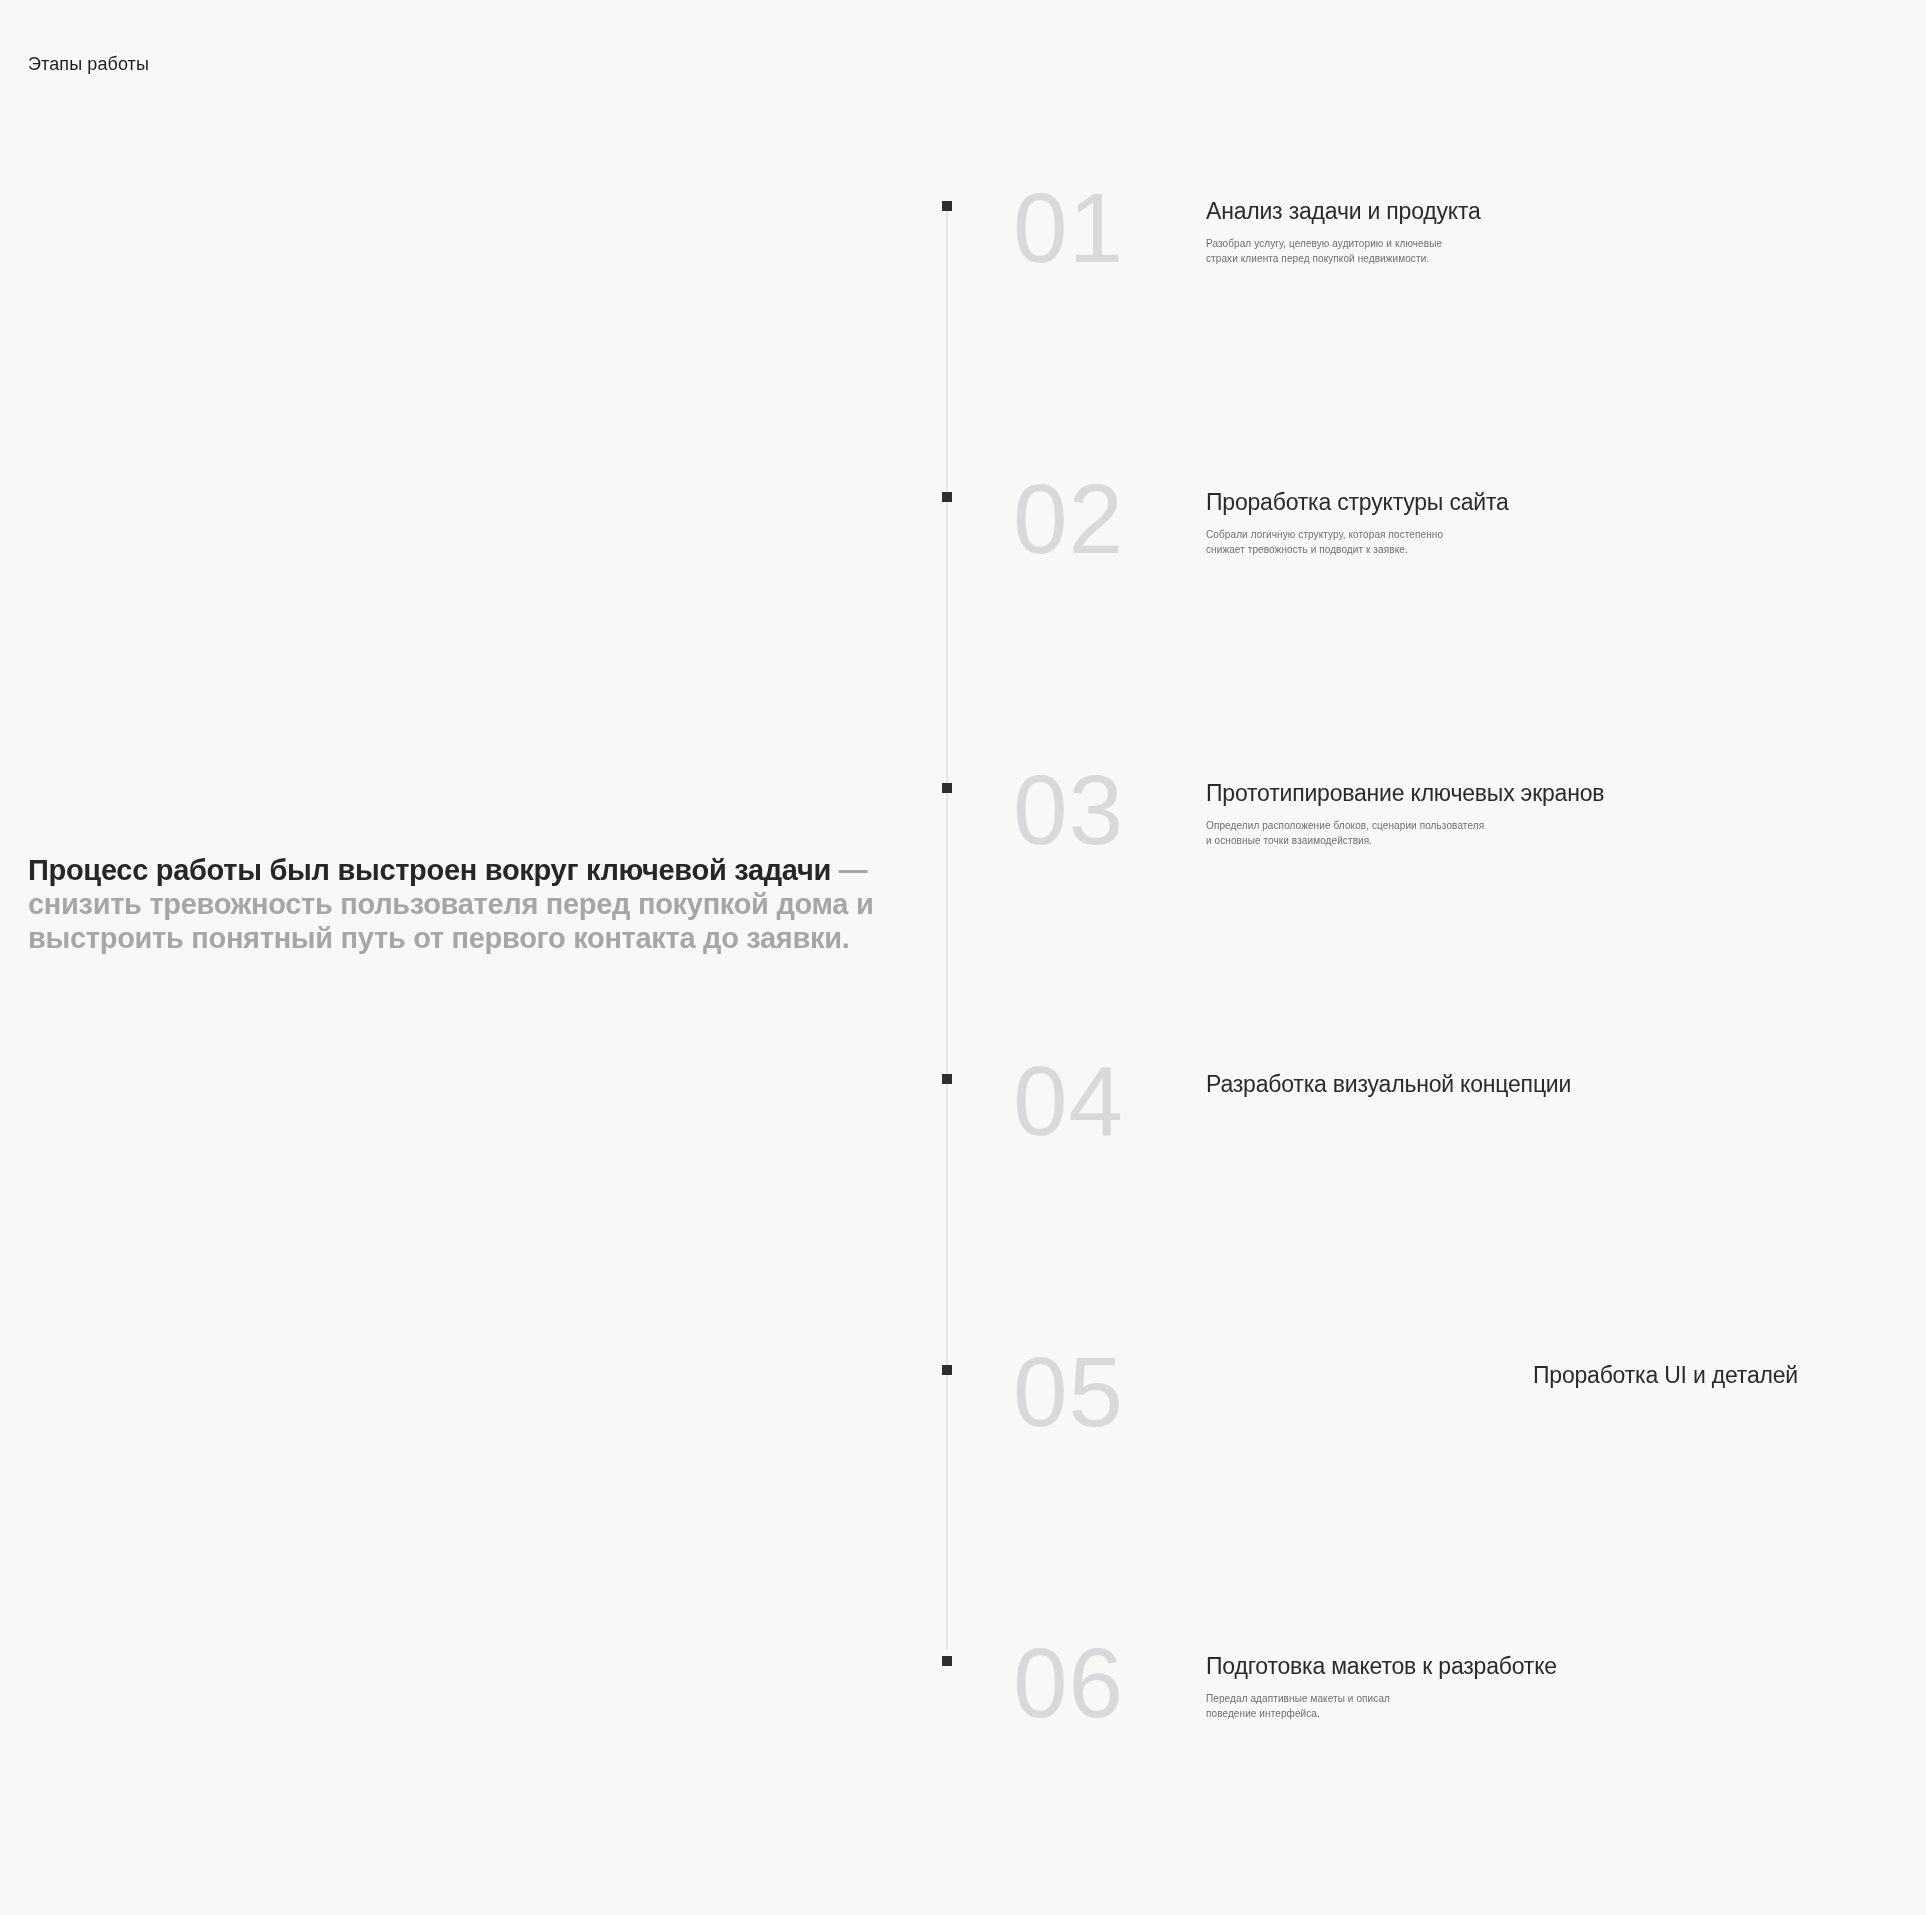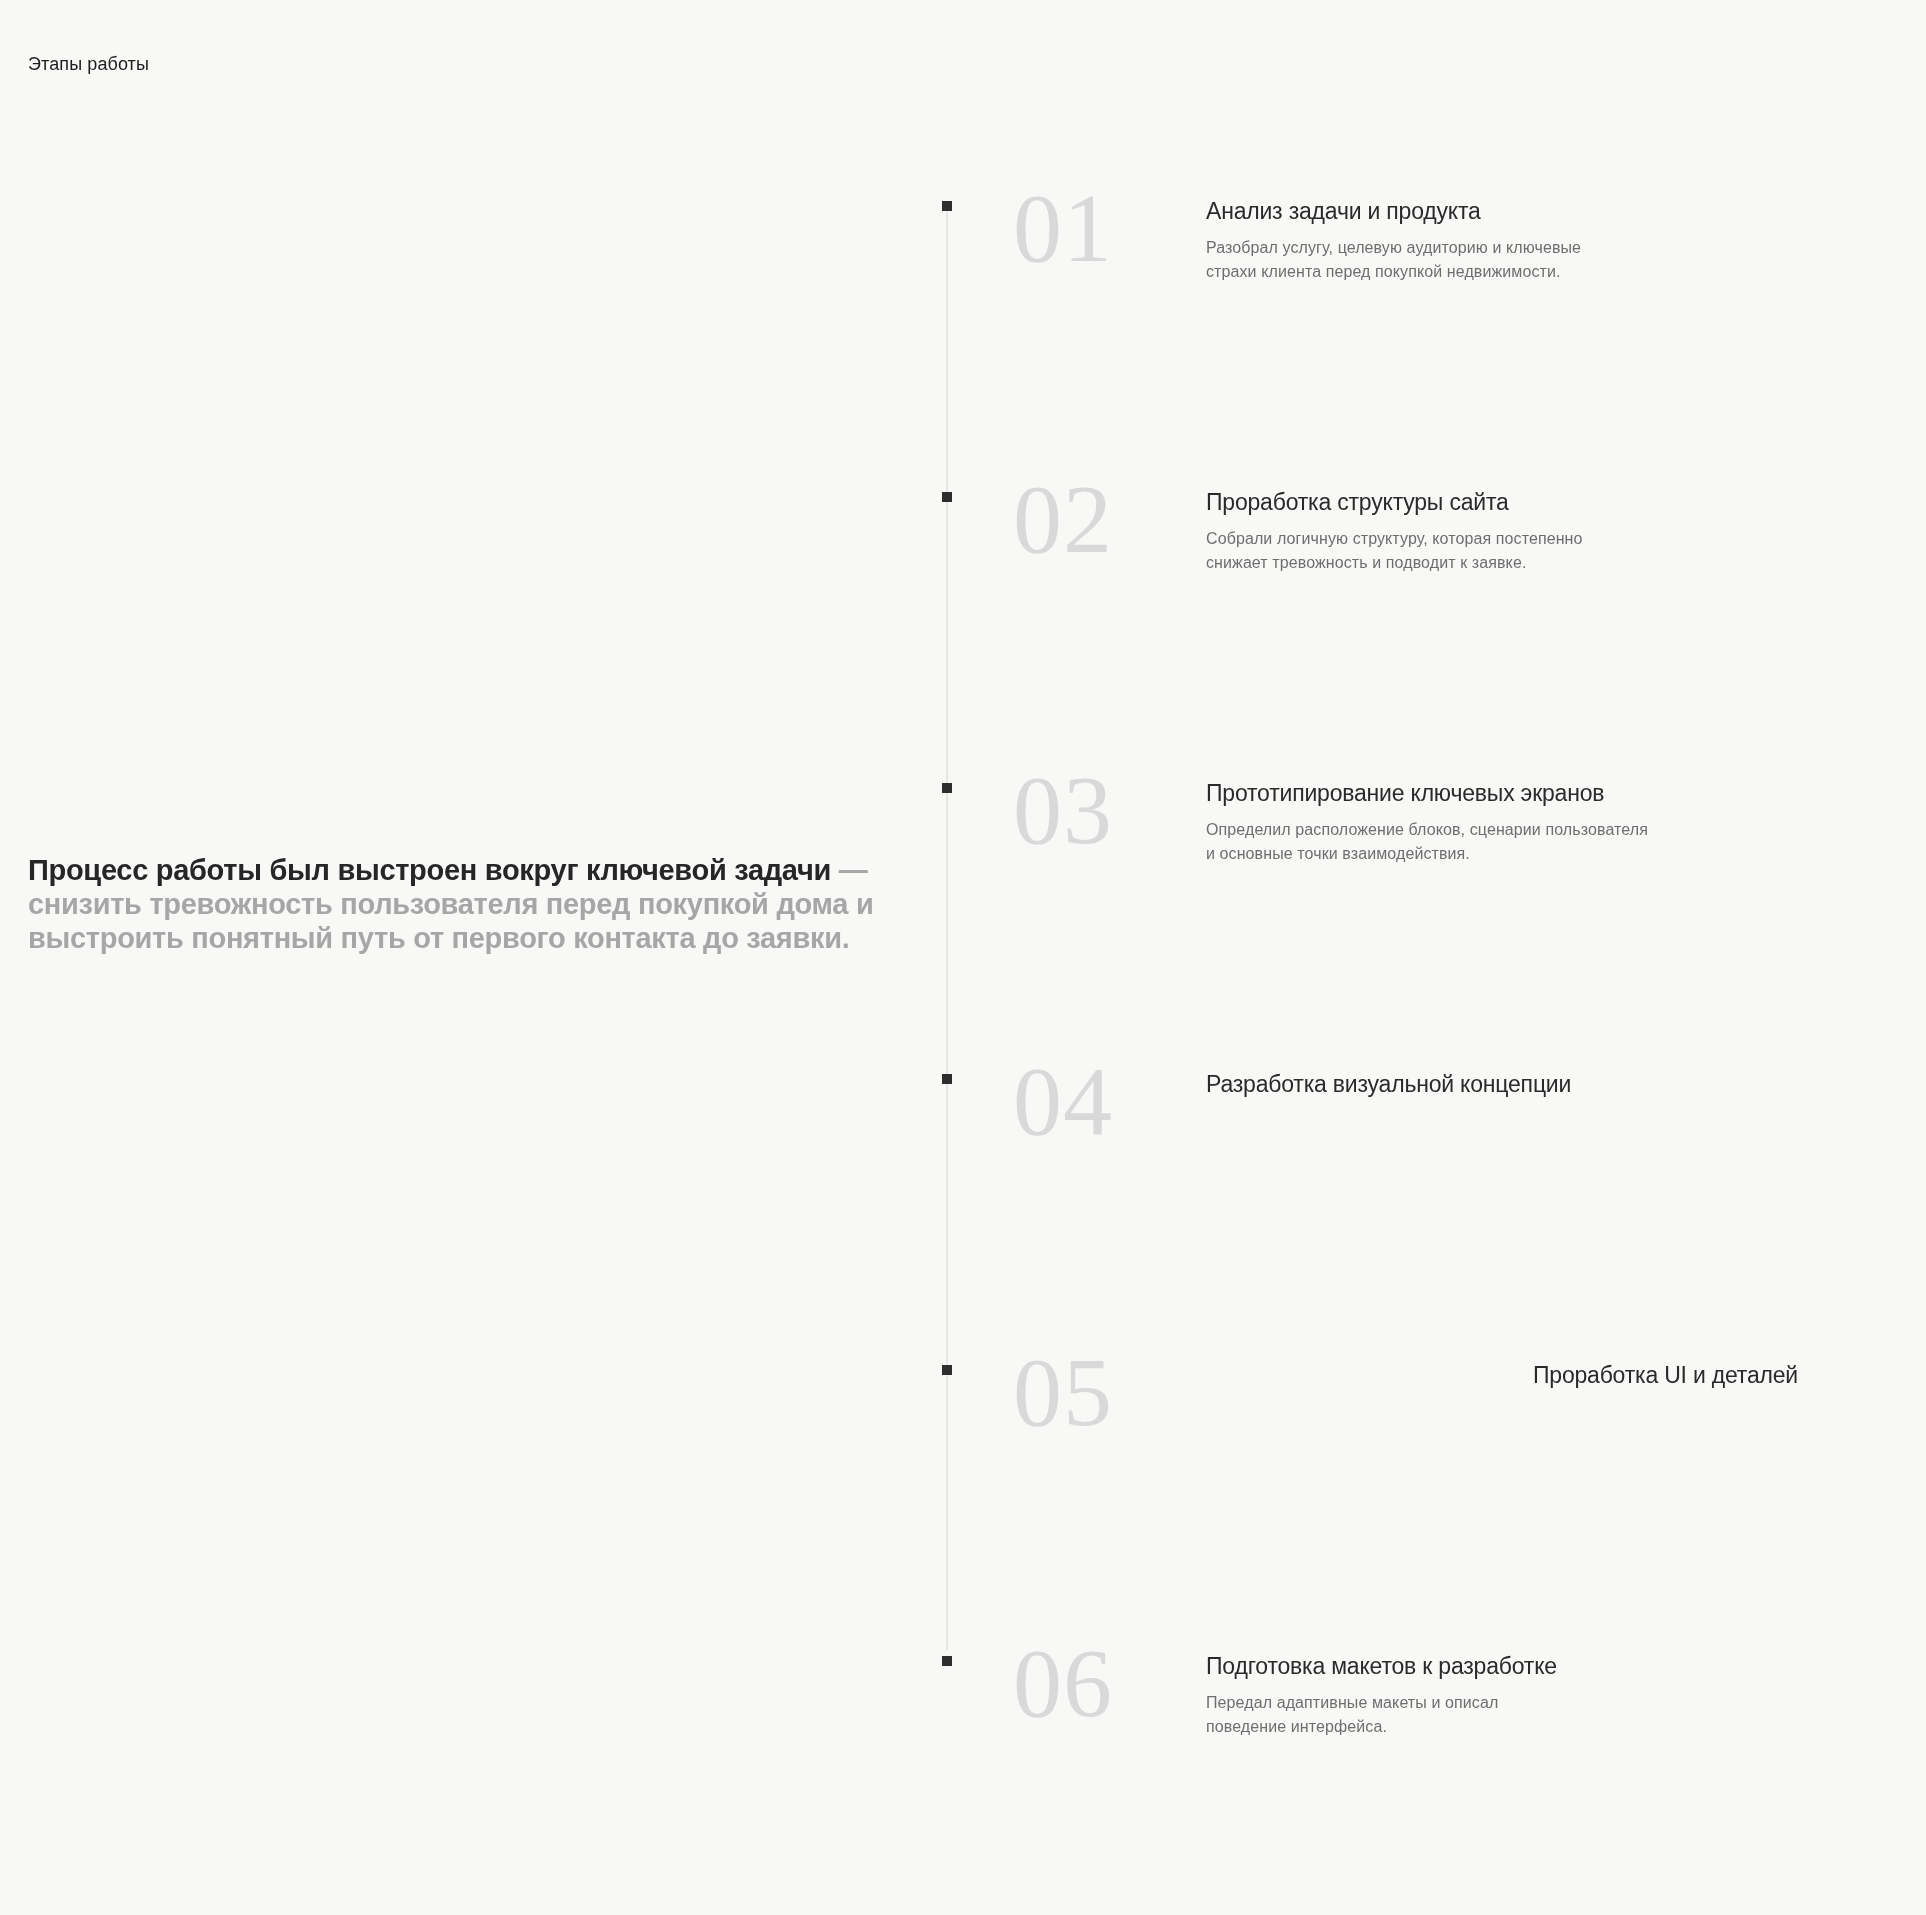--- a/index.html
+++ b/index.html
@@ -89,39 +89,38 @@
   .step-number {
     position: absolute;
     left: 71px;
     top: -22px;
     font-size: 98px;
     line-height: 1;
     font-weight: 500;
     color: #d9d9d9;
     letter-spacing: 1px;
     user-select: none;
-    font-family: Liberation Serif, serif;
   }
 
   .step-body {
     position: absolute;
     left: 264px;
     top: -4px;
     width: 592px;
   }
   .step-title {
     font-size: 23px;
     line-height: 1.22;
     font-weight: 500;
     color: #2a2a2a;
     letter-spacing: -0.2px;
     margin: 0 0 11px 0;
   }
   .step-desc {
-    font-size: 16px;
+    font-size: 10px;
     line-height: 1.5;
     font-weight: 400;
     color: #6e6e6e;
     letter-spacing: 0.1px;
     margin: 0;
     white-space: pre-line;
   }
 </style>
 </head>
 <body>

